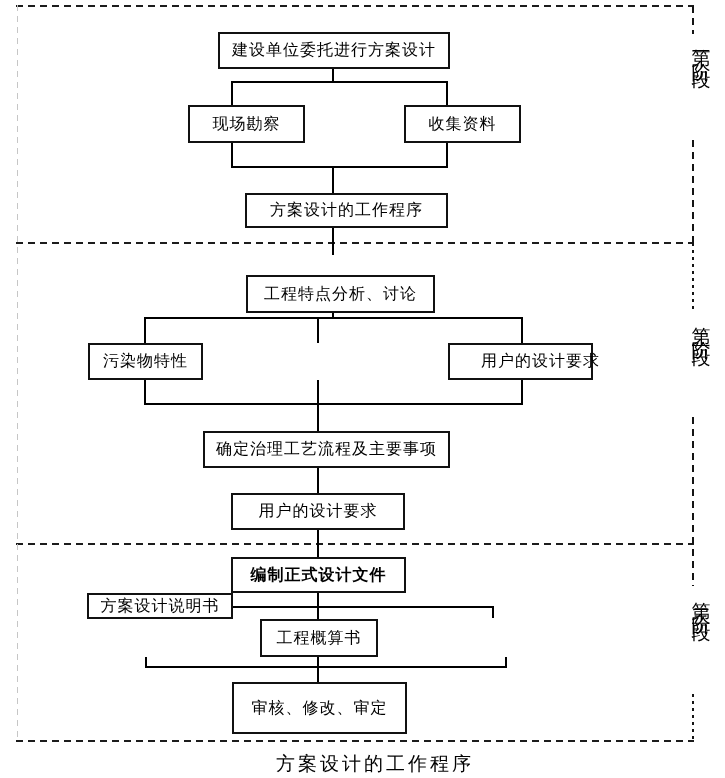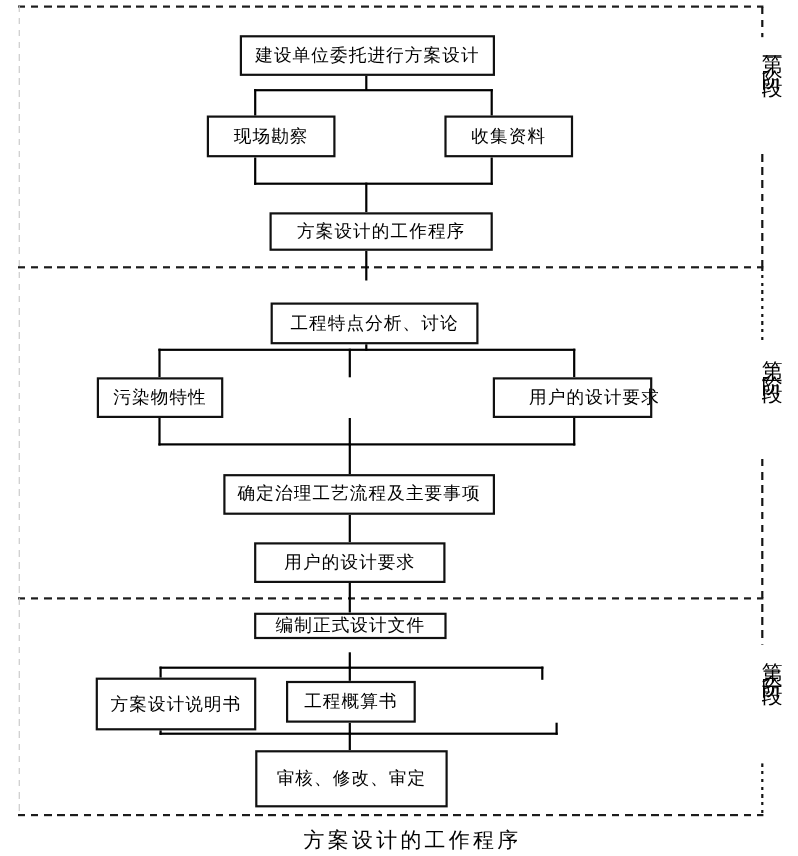--- a/index.html
+++ b/index.html
@@ -87,20 +87,20 @@
 
   <div class="node" style="left:218px;top:18px;width:232px;height:37px;margin-top:14px;">建设单位委托进行方案设计</div>
   <div class="node" style="left:188px;top:105px;width:117px;height:38px;">现场勘察</div>
   <div class="node" style="left:390px;top:105px;width:117px;height:38px;margin-left:14px;">收集资料</div>
   <div class="node" style="left:245px;top:193px;width:203px;height:35px;">方案设计的工作程序</div>
   <div class="node" style="left:246px;top:255px;width:189px;height:38px;margin-top:20px;">工程特点分析、讨论</div>
   <div class="node" style="left:88px;top:343px;width:115px;height:37px;">污染物特性</div>
   <div class="node" style="left:448px;top:343px;width:145px;height:37px;padding-left:40px;">用户的设计要求</div>
   <div class="node" style="left:203px;top:431px;width:247px;height:37px;">确定治理工艺流程及主要事项</div>
   <div class="node" style="left:231px;top:493px;width:174px;height:37px;">用户的设计要求</div>
-  <div class="node" style="left:231px;top:557px;width:175px;height:24px;">编制正式设计文件</div>
-  <div class="node" style="left:87px;top:616px;width:146px;height:48px;">方案设计说明书</div>
+  <div class="node" style="left:231px;top:557px;width:175px;height:36px;font-weight:bold;">编制正式设计文件</div>
+  <div class="node" style="left:87px;top:593px;width:146px;height:26px;">方案设计说明书</div>
   <div class="node" style="left:260px;top:619px;width:118px;height:38px;">工程概算书</div>
   <div class="node" style="left:232px;top:682px;width:175px;height:52px;">审核、修改、审定</div>
 
   <div class="caption">方案设计的工作程序</div>
 
 </div>
 
 </body></html>

